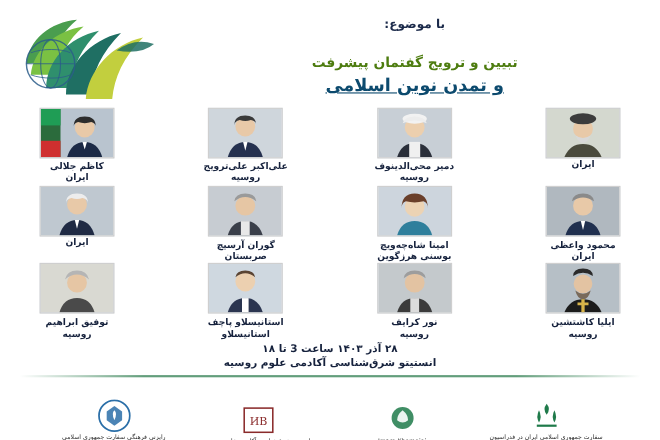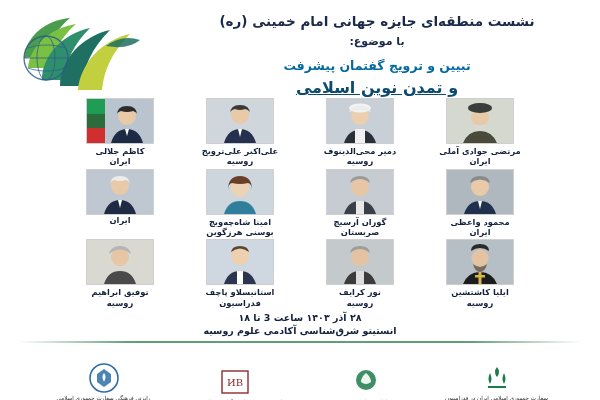--- a/index.html
+++ b/index.html
@@ -44,23 +44,23 @@
     font-size: 11px;
     font-weight: bold;
     color: #1b2a4a;
     line-height: 1.5;
     margin-top: 2px;
     direction: rtl;
   }
   .title-sub2 {
     font-size: 12.5px;
     font-weight: bold;
-    color: #0369a1;
+    color: #4d7c0f;
     line-height: 1.5;
-    margin-top: 7px;
+    margin-top: 17px;
     direction: rtl;
   }
   .title-sub3 {
     font-size: 16px;
     font-weight: bold;
     color: #0c4a6e;
     line-height: 1.5;
     direction: rtl;
     text-decoration: underline;
   }
@@ -77,21 +77,21 @@
   
   .grid {
     padding: 2px 10px 0 10px;
     display: flex;
     flex-direction: column;
     gap: 2px;
   }
   .row {
     display: flex;
     flex-direction: row-reverse;
-    justify-content: center;
+    justify-content: space-between;
     align-items: flex-start;
   }
   .person {
     width: 120px;
     text-align: center;
   }
   .photo {
     width: 66px;
     height: 44px;
     margin: 0 auto;
@@ -188,21 +188,20 @@
           <ellipse cx="40" cy="52" rx="9" ry="22" fill="none" stroke="#2b5d8a" stroke-width="1" opacity=".8"></ellipse>
           <line x1="18" y1="52" x2="62" y2="52" stroke="#2b5d8a" stroke-width="1" opacity=".8"></line>
           <path d="M22 42 C32 38 50 38 58 42" fill="none" stroke="#2b5d8a" stroke-width=".9" opacity=".8"></path>
           <path d="M22 62 C32 66 50 66 58 62" fill="none" stroke="#2b5d8a" stroke-width=".9" opacity=".8"></path>
           <path d="M100 40 q16 -12 34 -6 q-12 10 -34 6 z" fill="#1f6f63" opacity=".85"></path>
         </g>
       </svg>
     </div>
 
     <div class="header-text">
-      <div class="title-main">نشست منطقه‌ای جایزه جهانی امام خمینی (ره)</div>
       <div class="title-sub1">با موضوع:</div>
       <div class="title-sub2">تبیین و ترویج گفتمان پیشرفت</div>
       <div class="title-sub3">و تمدن نوین اسلامی</div>
     </div>
   </div>
 
   <div class="grid">
 
     <div class="row">
       <div class="person">
@@ -254,21 +253,20 @@
       <div class="person">
         <div class="photo">
           <svg width="66" height="44" viewBox="0 0 66 44">
               <rect width="66" height="44" fill="#d4d8cf"></rect>
               <circle cx="33" cy="18" r="9" fill="#e8c9a8"></circle>
               <ellipse cx="33" cy="9" rx="12" ry="5" fill="#3c3c3c"></ellipse>
               <path d="M26 24 q7 5 14 0 q-3 7 -7 7 q-4 0 -7 -7z" fill="#d8d8d8"></path>
               <path d="M16 44 q5 -12 17 -12 q12 0 17 12z" fill="#4a4a3c"></path>
             </svg>
         </div>
-        <div class="pname">مرتضی جوادی آملی</div>
         <div class="pcountry">ایران</div>
       </div>
     </div>
 
     <div class="row">
       <div class="person">
         <div class="photo">
           <svg width="66" height="44" viewBox="0 0 66 44">
               <rect width="66" height="44" fill="#bfc8d0"></rect>
               <circle cx="33" cy="16" r="9" fill="#e8c9a8"></circle>
@@ -276,47 +274,47 @@
               <path d="M17 44 q4 -14 16 -14 q12 0 16 14z" fill="#1f2a44"></path>
               <path d="M31 30 l2 8 l2 -8 z" fill="#ffffff"></path>
             </svg>
         </div>
         <div class="pcountry">ایران</div>
       </div>
 
       <div class="person">
         <div class="photo">
           <svg width="66" height="44" viewBox="0 0 66 44">
-              <rect width="66" height="44" fill="#cdd5dd"></rect>
-              <circle cx="33" cy="18" r="9" fill="#ecd3b4"></circle>
-              <path d="M21 20 q0 -14 12 -14 q12 0 12 14 q0 -6 -4 -7 q-8 2 -16 0 q-4 1 -4 7z" fill="#6a3f2a"></path>
-              <path d="M17 44 q4 -13 16 -13 q12 0 16 13z" fill="#2f7f9c"></path>
-            </svg>
-        </div>
-        <div class="pname">امینا شاه‌چه‌ویچ</div>
-        <div class="pcountry">بوسنی هرزگوین</div>
-      </div>
-
-      <div class="person">
-        <div class="photo">
-          <svg width="66" height="44" viewBox="0 0 66 44">
               <rect width="66" height="44" fill="#c7ccd2"></rect>
               <circle cx="33" cy="17" r="9" fill="#e6c6a4"></circle>
               <path d="M23 13 q10 -8 20 0 q-1 -7 -10 -7 q-9 0 -10 7z" fill="#9a9a9a"></path>
               <path d="M17 44 q4 -13 16 -13 q12 0 16 13z" fill="#3a3f4a"></path>
               <rect x="29" y="31" width="8" height="13" fill="#e8e8e8"></rect>
             </svg>
         </div>
         <div class="pname">گوران آرسیچ</div>
         <div class="pcountry">صربستان</div>
       </div>
 
       <div class="person">
         <div class="photo">
           <svg width="66" height="44" viewBox="0 0 66 44">
+              <rect width="66" height="44" fill="#cdd5dd"></rect>
+              <circle cx="33" cy="18" r="9" fill="#ecd3b4"></circle>
+              <path d="M21 20 q0 -14 12 -14 q12 0 12 14 q0 -6 -4 -7 q-8 2 -16 0 q-4 1 -4 7z" fill="#6a3f2a"></path>
+              <path d="M17 44 q4 -13 16 -13 q12 0 16 13z" fill="#2f7f9c"></path>
+            </svg>
+        </div>
+        <div class="pname">امینا شاه‌چه‌ویچ</div>
+        <div class="pcountry">بوسنی هرزگوین</div>
+      </div>
+
+      <div class="person">
+        <div class="photo">
+          <svg width="66" height="44" viewBox="0 0 66 44">
               <rect width="66" height="44" fill="#b0b8bf"></rect>
               <circle cx="33" cy="17" r="9" fill="#e8c9a8"></circle>
               <path d="M23 13 q10 -7 20 0 q-1 -7 -10 -7 q-9 0 -10 7z" fill="#8a8a8a"></path>
               <path d="M17 44 q4 -13 16 -13 q12 0 16 13z" fill="#20304f"></path>
               <path d="M31 31 l2 8 l2 -8 z" fill="#ffffff"></path>
             </svg>
         </div>
         <div class="pname">محمود واعظی</div>
         <div class="pcountry">ایران</div>
       </div>
@@ -340,21 +338,21 @@
         <div class="photo">
           <svg width="66" height="44" viewBox="0 0 66 44">
               <rect width="66" height="44" fill="#cfd8e0"></rect>
               <circle cx="33" cy="16" r="9" fill="#ecd0b0"></circle>
               <path d="M24 12 q9 -7 18 0 q-1 -6 -9 -6 q-8 0 -9 6z" fill="#5a4433"></path>
               <path d="M17 44 q4 -13 16 -13 q12 0 16 13z" fill="#2b3550"></path>
               <rect x="30" y="31" width="6" height="13" fill="#ffffff"></rect>
             </svg>
         </div>
         <div class="pname">استانیسلاو پاچف</div>
-        <div class="pcountry">فدراسیون</div>
+        <div class="pcountry">استانیسلاو</div>
       </div>
 
       <div class="person">
         <div class="photo">
           <svg width="66" height="44" viewBox="0 0 66 44">
               <rect width="66" height="44" fill="#c4c9cc"></rect>
               <circle cx="33" cy="17" r="9" fill="#e3c3a2"></circle>
               <path d="M23 13 q10 -8 20 0 q-1 -7 -10 -7 q-9 0 -10 7z" fill="#9d9d9d"></path>
               <path d="M17 44 q4 -13 16 -13 q12 0 16 13z" fill="#3b3b3b"></path>
               <rect x="29" y="31" width="8" height="13" fill="#dcdcdc"></rect>

